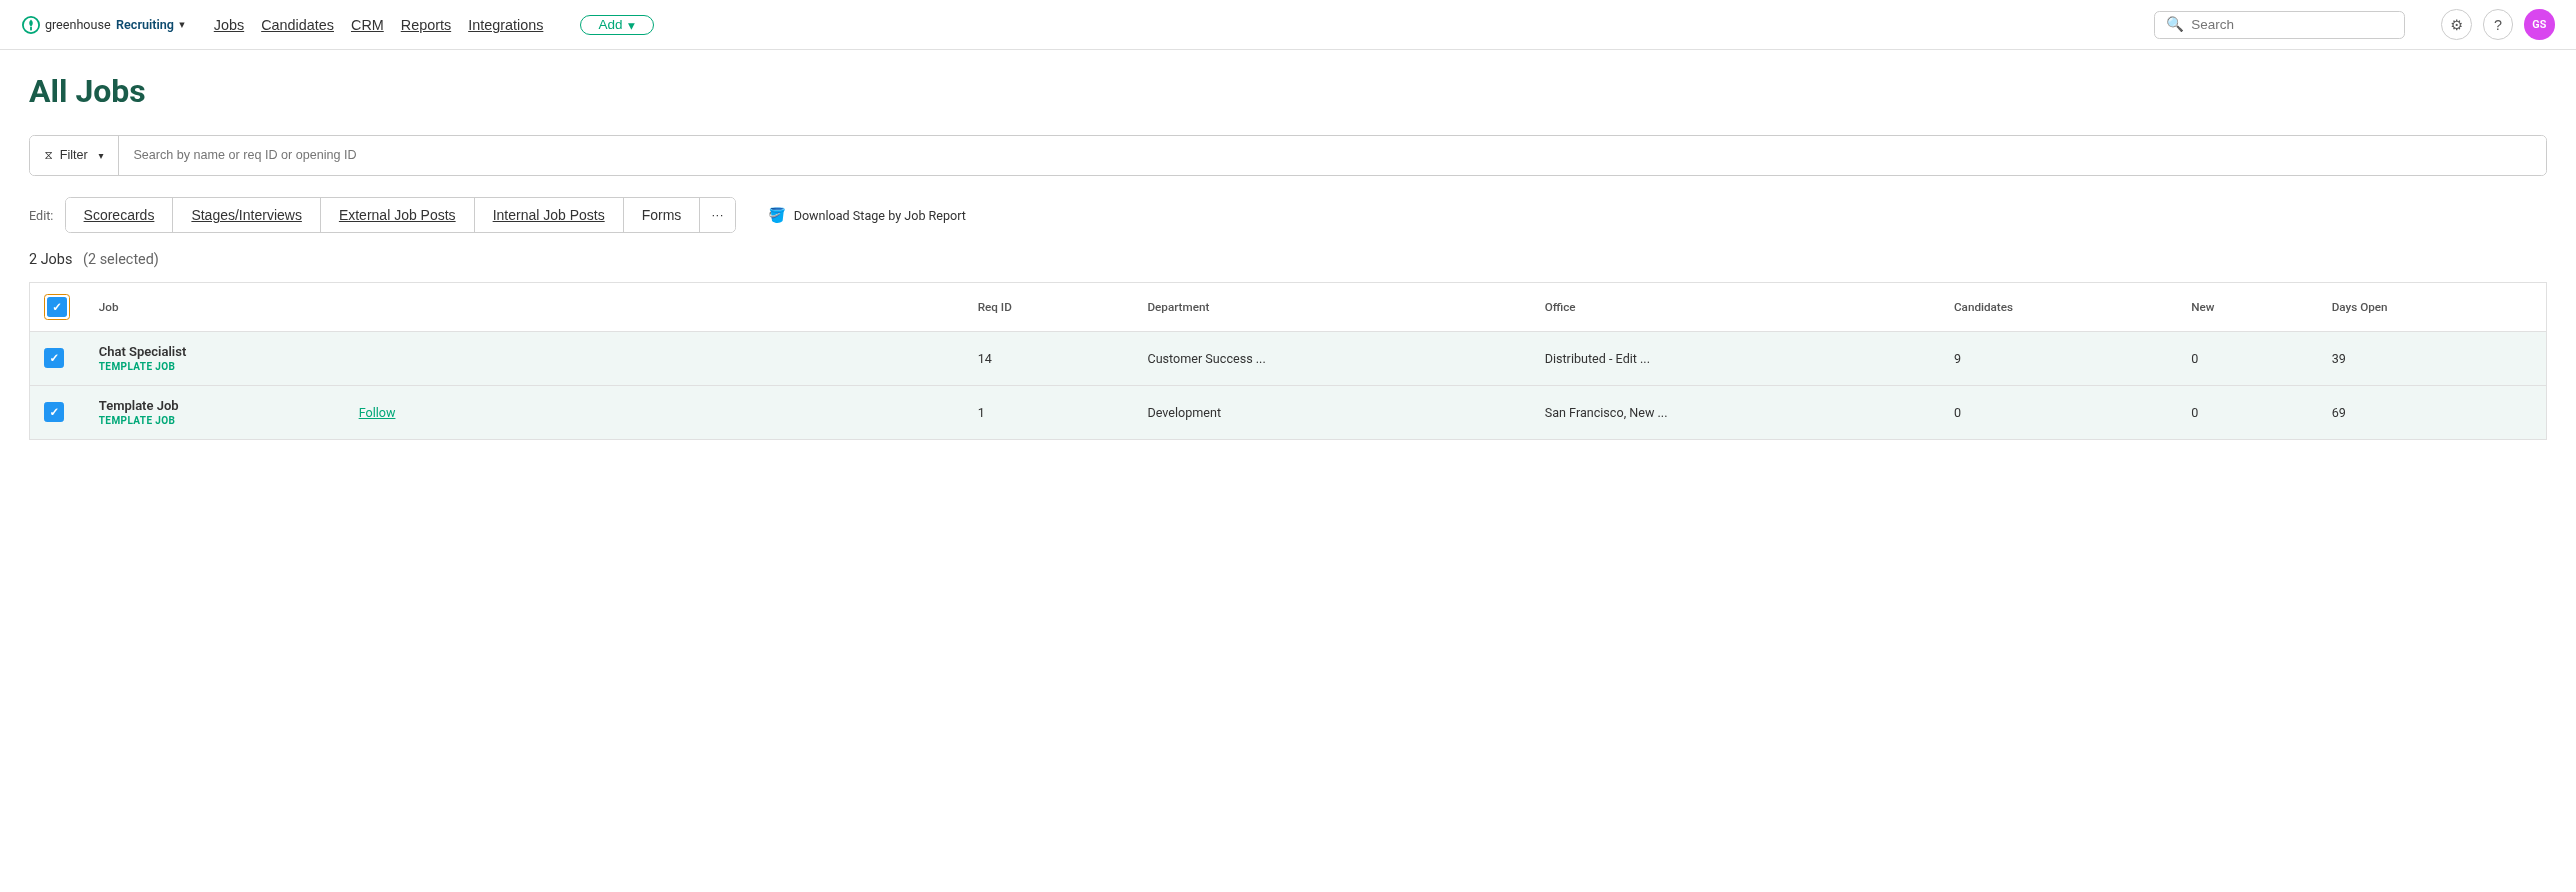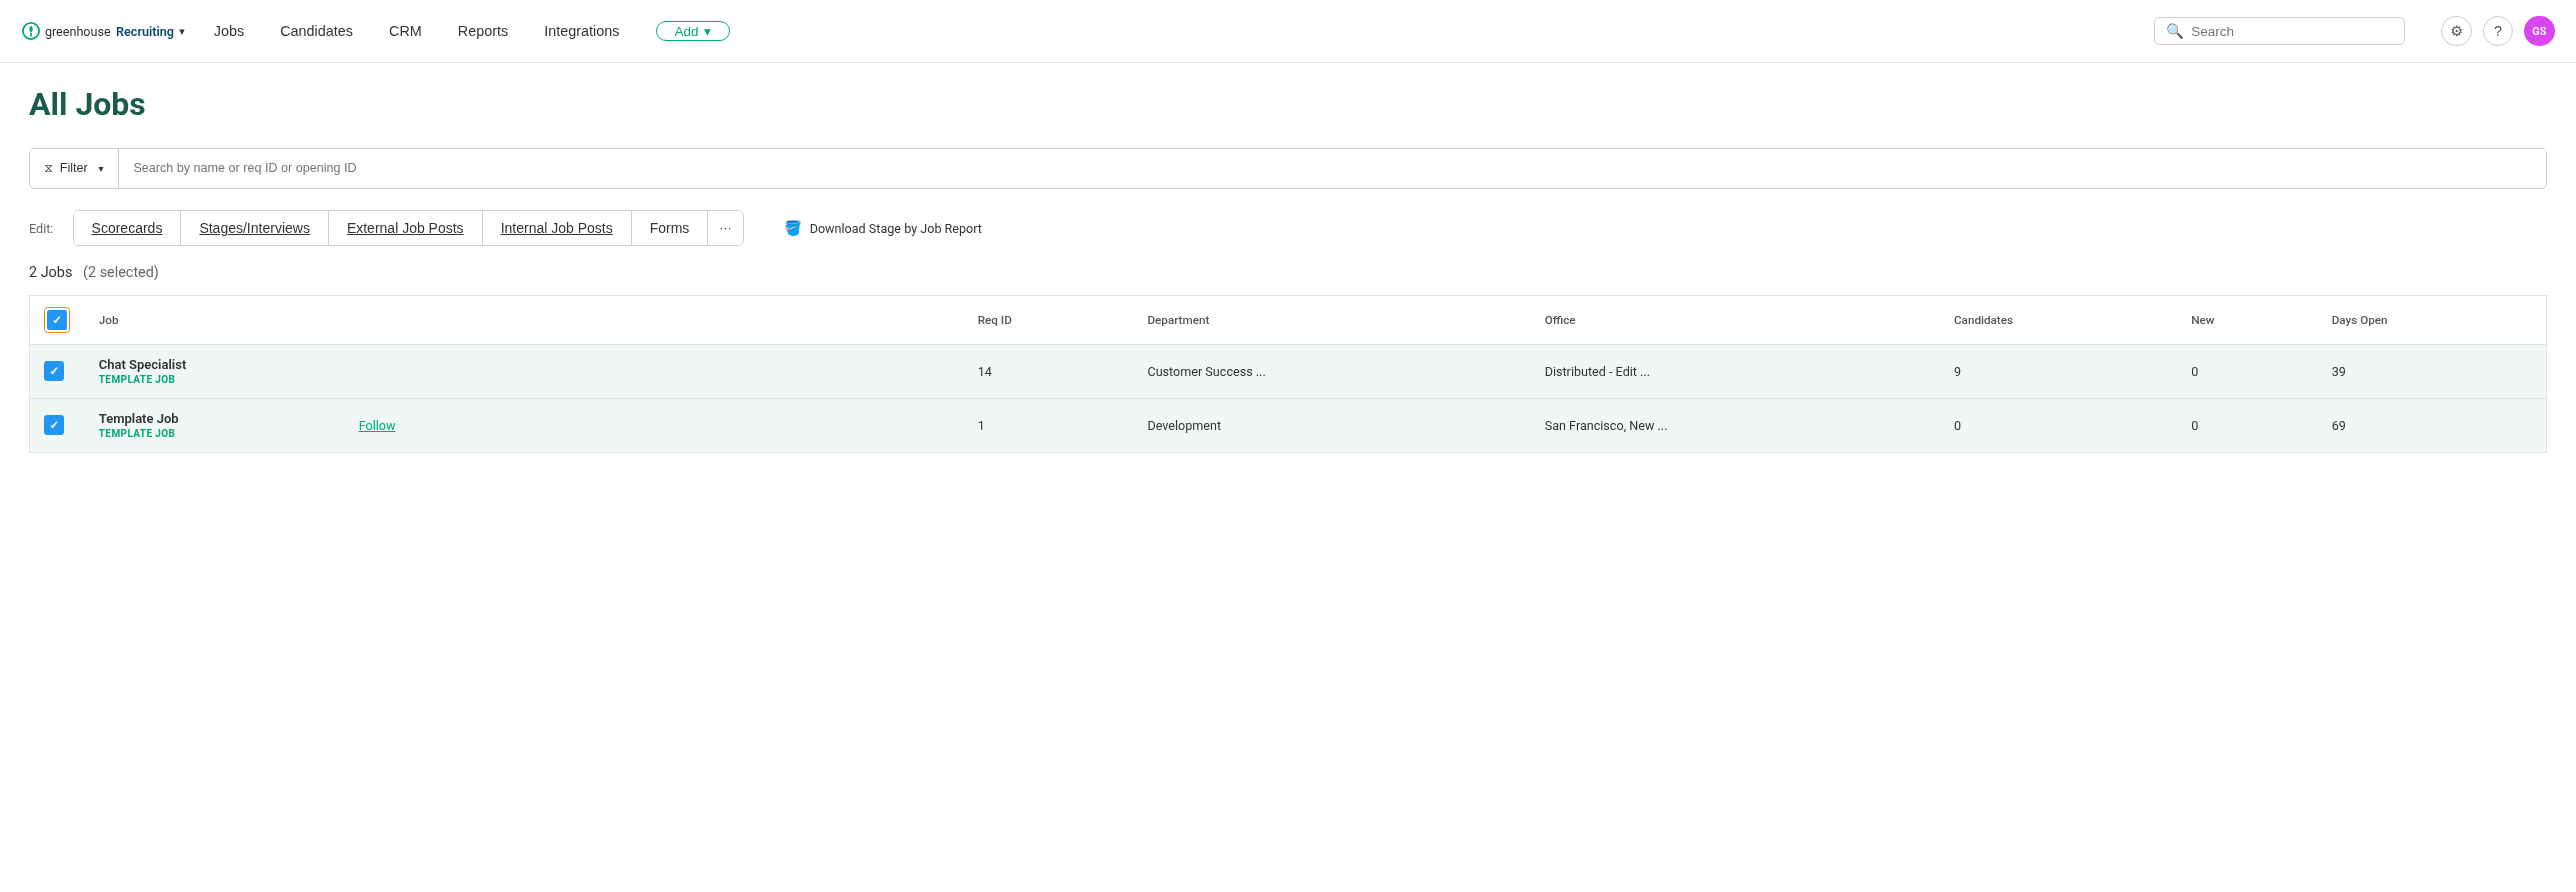--- a/index.html
+++ b/index.html
@@ -1,43 +1,43 @@
 <!DOCTYPE html>
 <html style="font-size:14.4px"><head>
   <meta charset="utf-8">
   <style>
     * { box-sizing: border-box; margin: 0; padding: 0; }
     body { font-family: -apple-system, BlinkMacSystemFont, 'Segoe UI', Roboto, sans-serif; background: #fff; color: #333; font-size: 12.6px; }
 
     
-    .nav { display: flex; align-items: center; padding: 0 21.5px; height: 63px; border-bottom: 0.9px solid #e0e0e0; gap: 29px; }
+    .nav { display: flex; align-items: center; padding: 0 21.5px; height: 50px; border-bottom: 0.9px solid #e0e0e0; gap: 29px; }
     .nav-logo { display: flex; align-items: center; gap: 5.4px; font-size: 12.6px; color: #333; white-space: nowrap; }
     .nav-logo span.green { color: #0c4a6e; font-weight: 600; }
     .nav-logo span.dark { color: #333; font-weight: 400; }
-    .nav-links { display: flex; align-items: center; gap: 36px; }
+    .nav-links { display: flex; align-items: center; gap: 17px; text-decoration: underline; }
     .nav-link { font-size: 14.4px; color: #333; text-decoration: none; cursor: pointer; background: none; border: none; }
     .nav-add-btn { margin-left: 7.2px; border: 1.8px solid #00a878; color: #00a878; background: none; border-radius: 18px; padding: 1px 18px; font-size: 13.5px; cursor: pointer; display: flex; align-items: center; gap: 5.4px; font-weight: 500; }
     .nav-spacer { flex: 1; }
     .nav-search { display: flex; align-items: center; border: 0.9px solid #ccc; border-radius: 5.4px; padding: 4.5px 10.8px; gap: 7.2px; min-width: 251px; background: #fff; }
     .nav-search input { border: none; outline: none; font-size: 13.5px; color: #555; width: 100%; background: transparent; }
     .nav-icons { display: flex; align-items: center; gap: 10.8px; margin-left: 7.2px; }
     .nav-icon-btn { width: 30.5px; height: 30.5px; border-radius: 50%; border: 0.9px solid #ccc; display: flex; align-items: center; justify-content: center; cursor: pointer; font-size: 14.4px; background: #fff; color: #555; }
     .nav-avatar { width: 30.5px; height: 30.5px; border-radius: 50%; background: #d946ef; color: #fff; display: flex; align-items: center; justify-content: center; font-size: 10.8px; font-weight: 600; cursor: pointer; }
 
     
     .page { padding: 21.5px 29px; }
     .page-title { font-size: 32px; font-weight: 700; color: #1a5c4a; margin-bottom: 25px; }
 
     
     .filter-bar { display: flex; align-items: center; border: 0.9px solid #ccc; border-radius: 5.4px; padding: 0; overflow: hidden; margin-bottom: 21.5px; height: 41px; }
     .filter-btn { display: flex; align-items: center; gap: 7.2px; padding: 0 14.4px; height: 100%; border-right: 0.9px solid #ccc; cursor: pointer; background: #fff; border: none; border-right: 0.9px solid #ccc; font-size: 12.6px; color: #333; white-space: nowrap; }
     .filter-search { flex: 1; border: none; outline: none; padding: 0 14.4px; font-size: 12.6px; color: #555; height: 100%; }
 
     
-    .edit-bar { display: flex; align-items: center; gap: 12px; margin-bottom: 18px; }
+    .edit-bar { display: flex; align-items: center; gap: 4px; margin-bottom: 18px; }
     .edit-label { font-size: 12.6px; color: #666; margin-right: 7.2px; }
     .edit-tabs { display: flex; border: 0.9px solid #ccc; border-radius: 5.4px; overflow: hidden; }
     .edit-tab { padding: 9px 18px; font-size: 14px; color: #333; cursor: pointer; background: #fff; border: none; border-right: 0.9px solid #ccc; text-decoration: underline; white-space: nowrap; }
     .edit-tab:last-child { border-right: none; }
     .edit-tab.no-underline { text-decoration: none; }
     .edit-tab-more { padding: 9px 10.8px; font-size: 12.6px; color: #333; cursor: pointer; background: #fff; border: none; display: flex; align-items: center; gap: 3.6px; }
     .download-report { display: flex; align-items: center; gap: 7.2px; margin-left: 29px; color: #333; font-size: 12.6px; cursor: pointer; text-decoration: none; }
 
     
     .job-count { font-size: 14.4px; color: #333; margin-bottom: 14.4px; }

